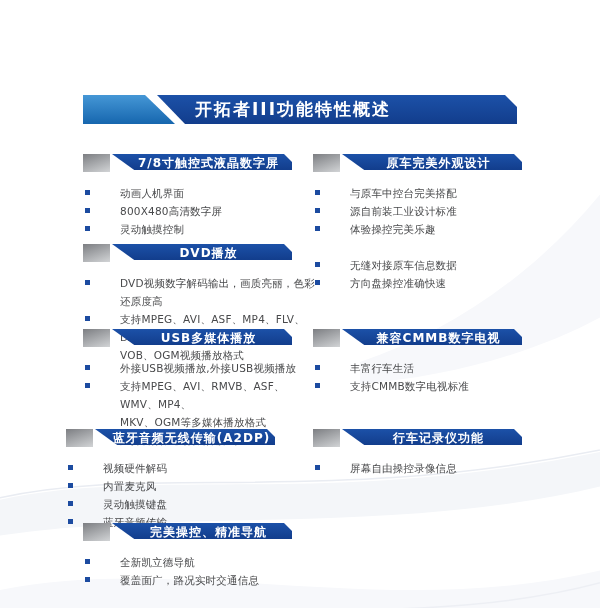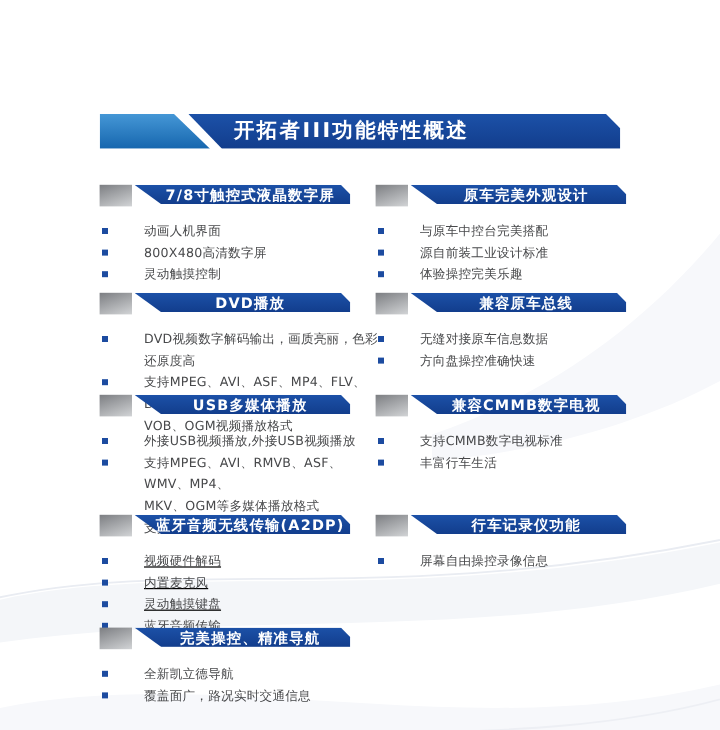--- a/index.html
+++ b/index.html
@@ -128,21 +128,21 @@
             <span class="sq"></span>
             <span class="txt">支持MPEG、AVI、RMVB、ASF、WMV、MP4、
 MKV、OGM等多媒体播放格式</span>
           </li>
           <li>
             <span class="sq"></span>
             <span class="txt">支持音频、视频硬件解码</span>
           </li>
         </ul>
   </section>
-      <section class="feature-section" style="left: 83px; top: 397px; text-decoration: underline;">
+      <section class="feature-section" style="left: 66px; top: 397px;">
     <div class="s-banner">
       <div class="s-gray"></div>
       <div class="s-blue">
         <span class="s-title">蓝牙音频无线传输(A2DP)</span>
       </div>
     </div>
     <ul class="bullets">
           <li>
             <span class="sq"></span>
             <span class="txt">视频硬件解码</span>
@@ -195,26 +195,20 @@
             <span class="sq"></span>
             <span class="txt">源自前装工业设计标准</span>
           </li>
           <li>
             <span class="sq"></span>
             <span class="txt">体验操控完美乐趣</span>
           </li>
         </ul>
   </section>
       <section class="feature-section" style="left: 313px; top: 212px;">
-    <div class="s-banner">
-      <div class="s-gray"></div>
-      <div class="s-blue">
-        <span class="s-title">兼容原车总线</span>
-      </div>
-    </div>
     <ul class="bullets">
           <li>
             <span class="sq"></span>
             <span class="txt">无缝对接原车信息数据</span>
           </li>
           <li>
             <span class="sq"></span>
             <span class="txt">方向盘操控准确快速</span>
           </li>
         </ul>
@@ -222,26 +216,26 @@
       <section class="feature-section" style="left: 313px; top: 297px;">
     <div class="s-banner">
       <div class="s-gray"></div>
       <div class="s-blue">
         <span class="s-title">兼容CMMB数字电视</span>
       </div>
     </div>
     <ul class="bullets">
           <li>
             <span class="sq"></span>
+            <span class="txt">丰富行车生活</span>
+          </li>
+          <li>
+            <span class="sq"></span>
             <span class="txt">支持CMMB数字电视标准</span>
           </li>
-          <li>
-            <span class="sq"></span>
-            <span class="txt">丰富行车生活</span>
-          </li>
         </ul>
   </section>
       <section class="feature-section" style="left: 313px; top: 397px;">
     <div class="s-banner">
       <div class="s-gray"></div>
       <div class="s-blue">
         <span class="s-title">行车记录仪功能</span>
       </div>
     </div>
     <ul class="bullets">

